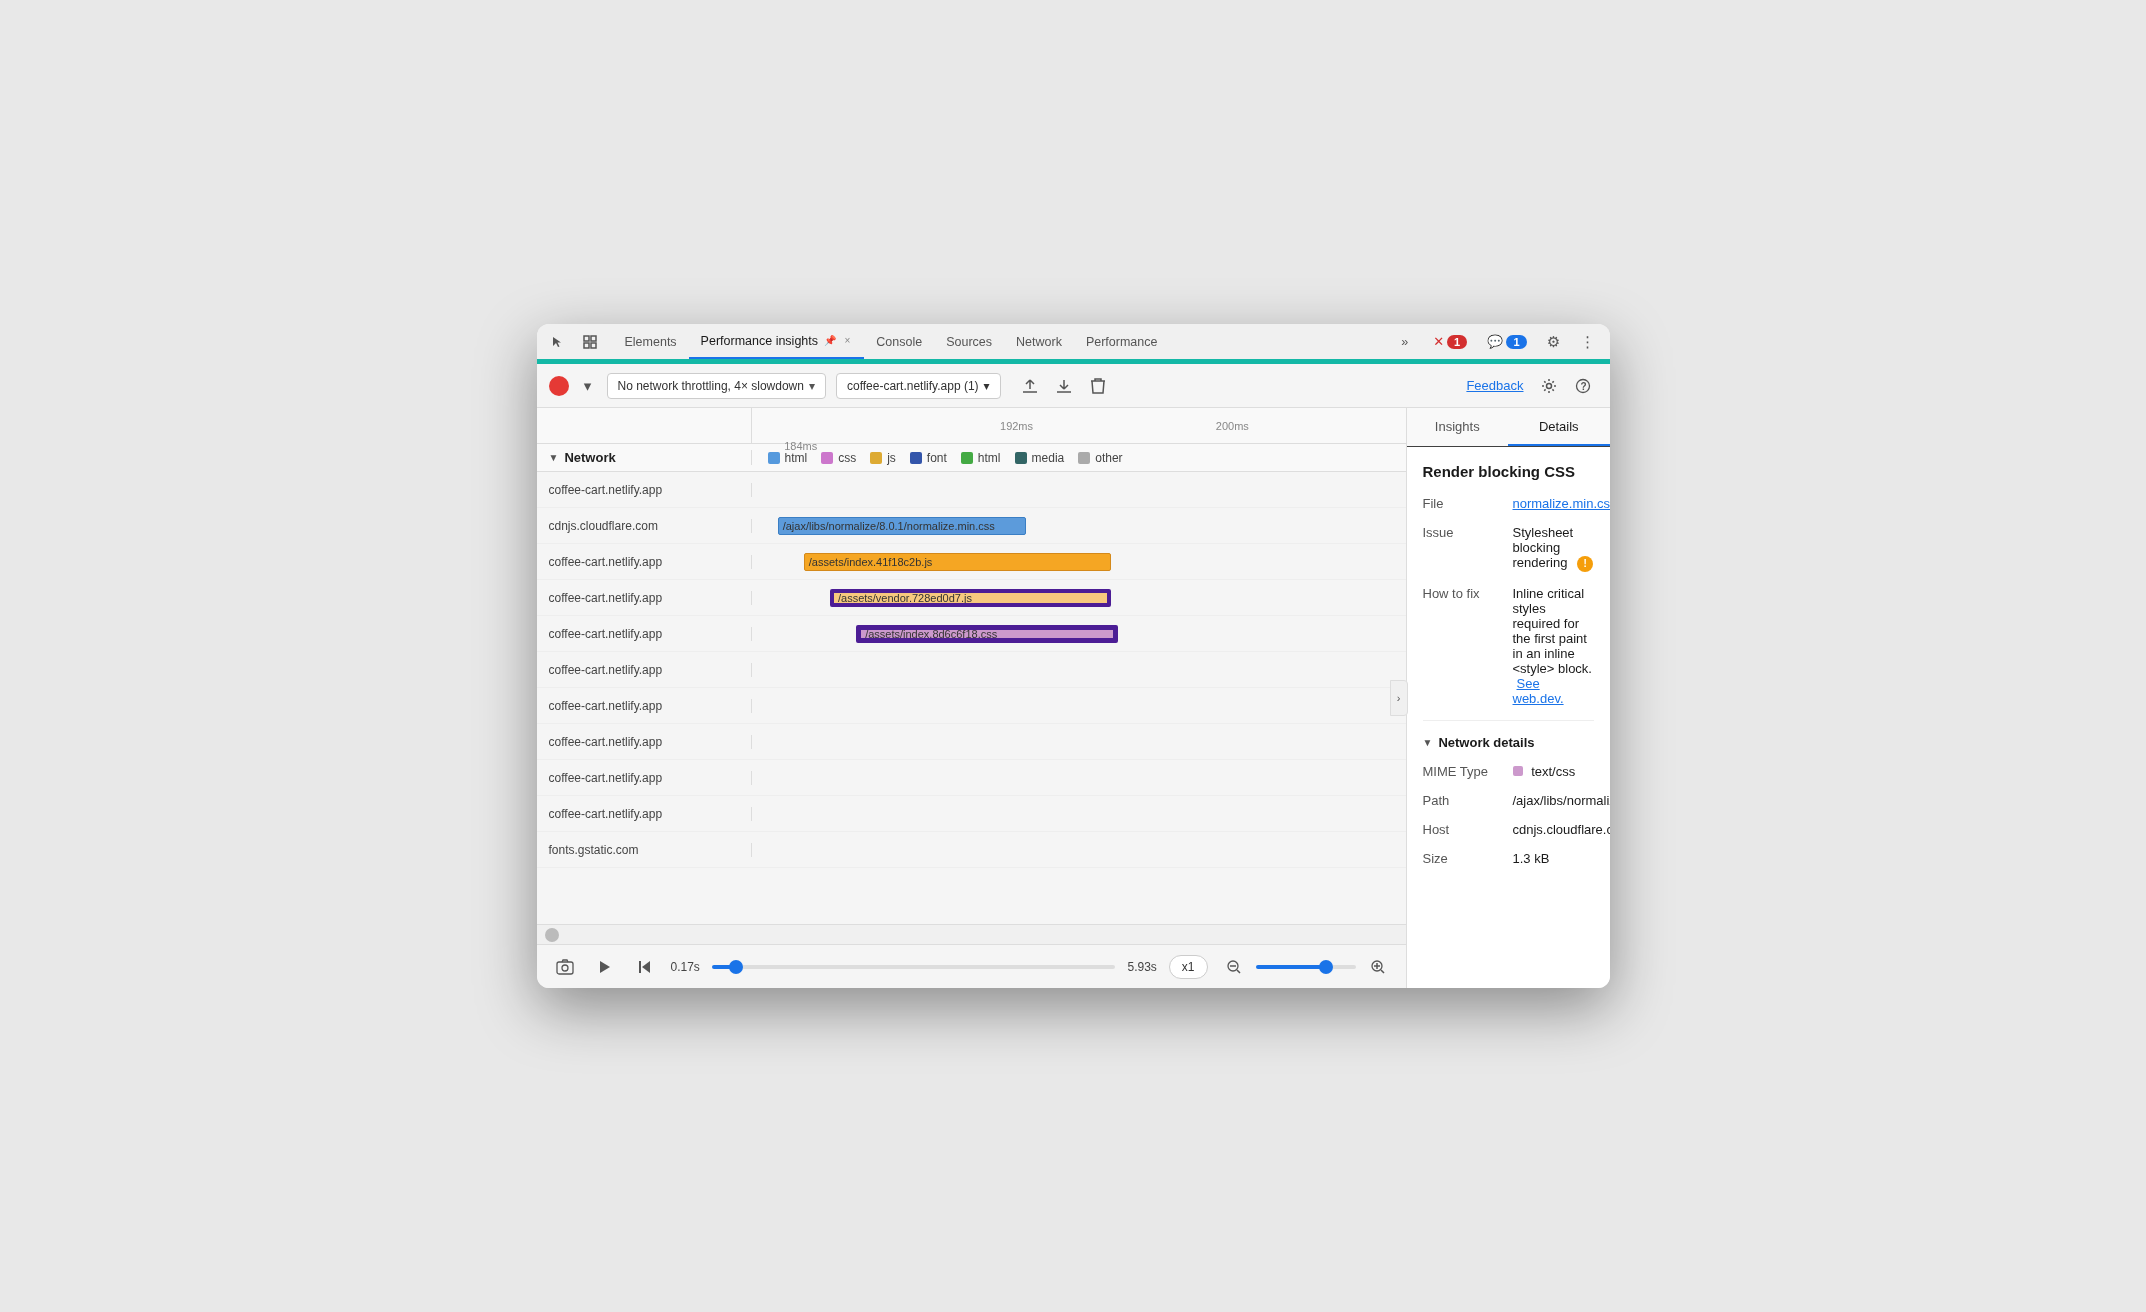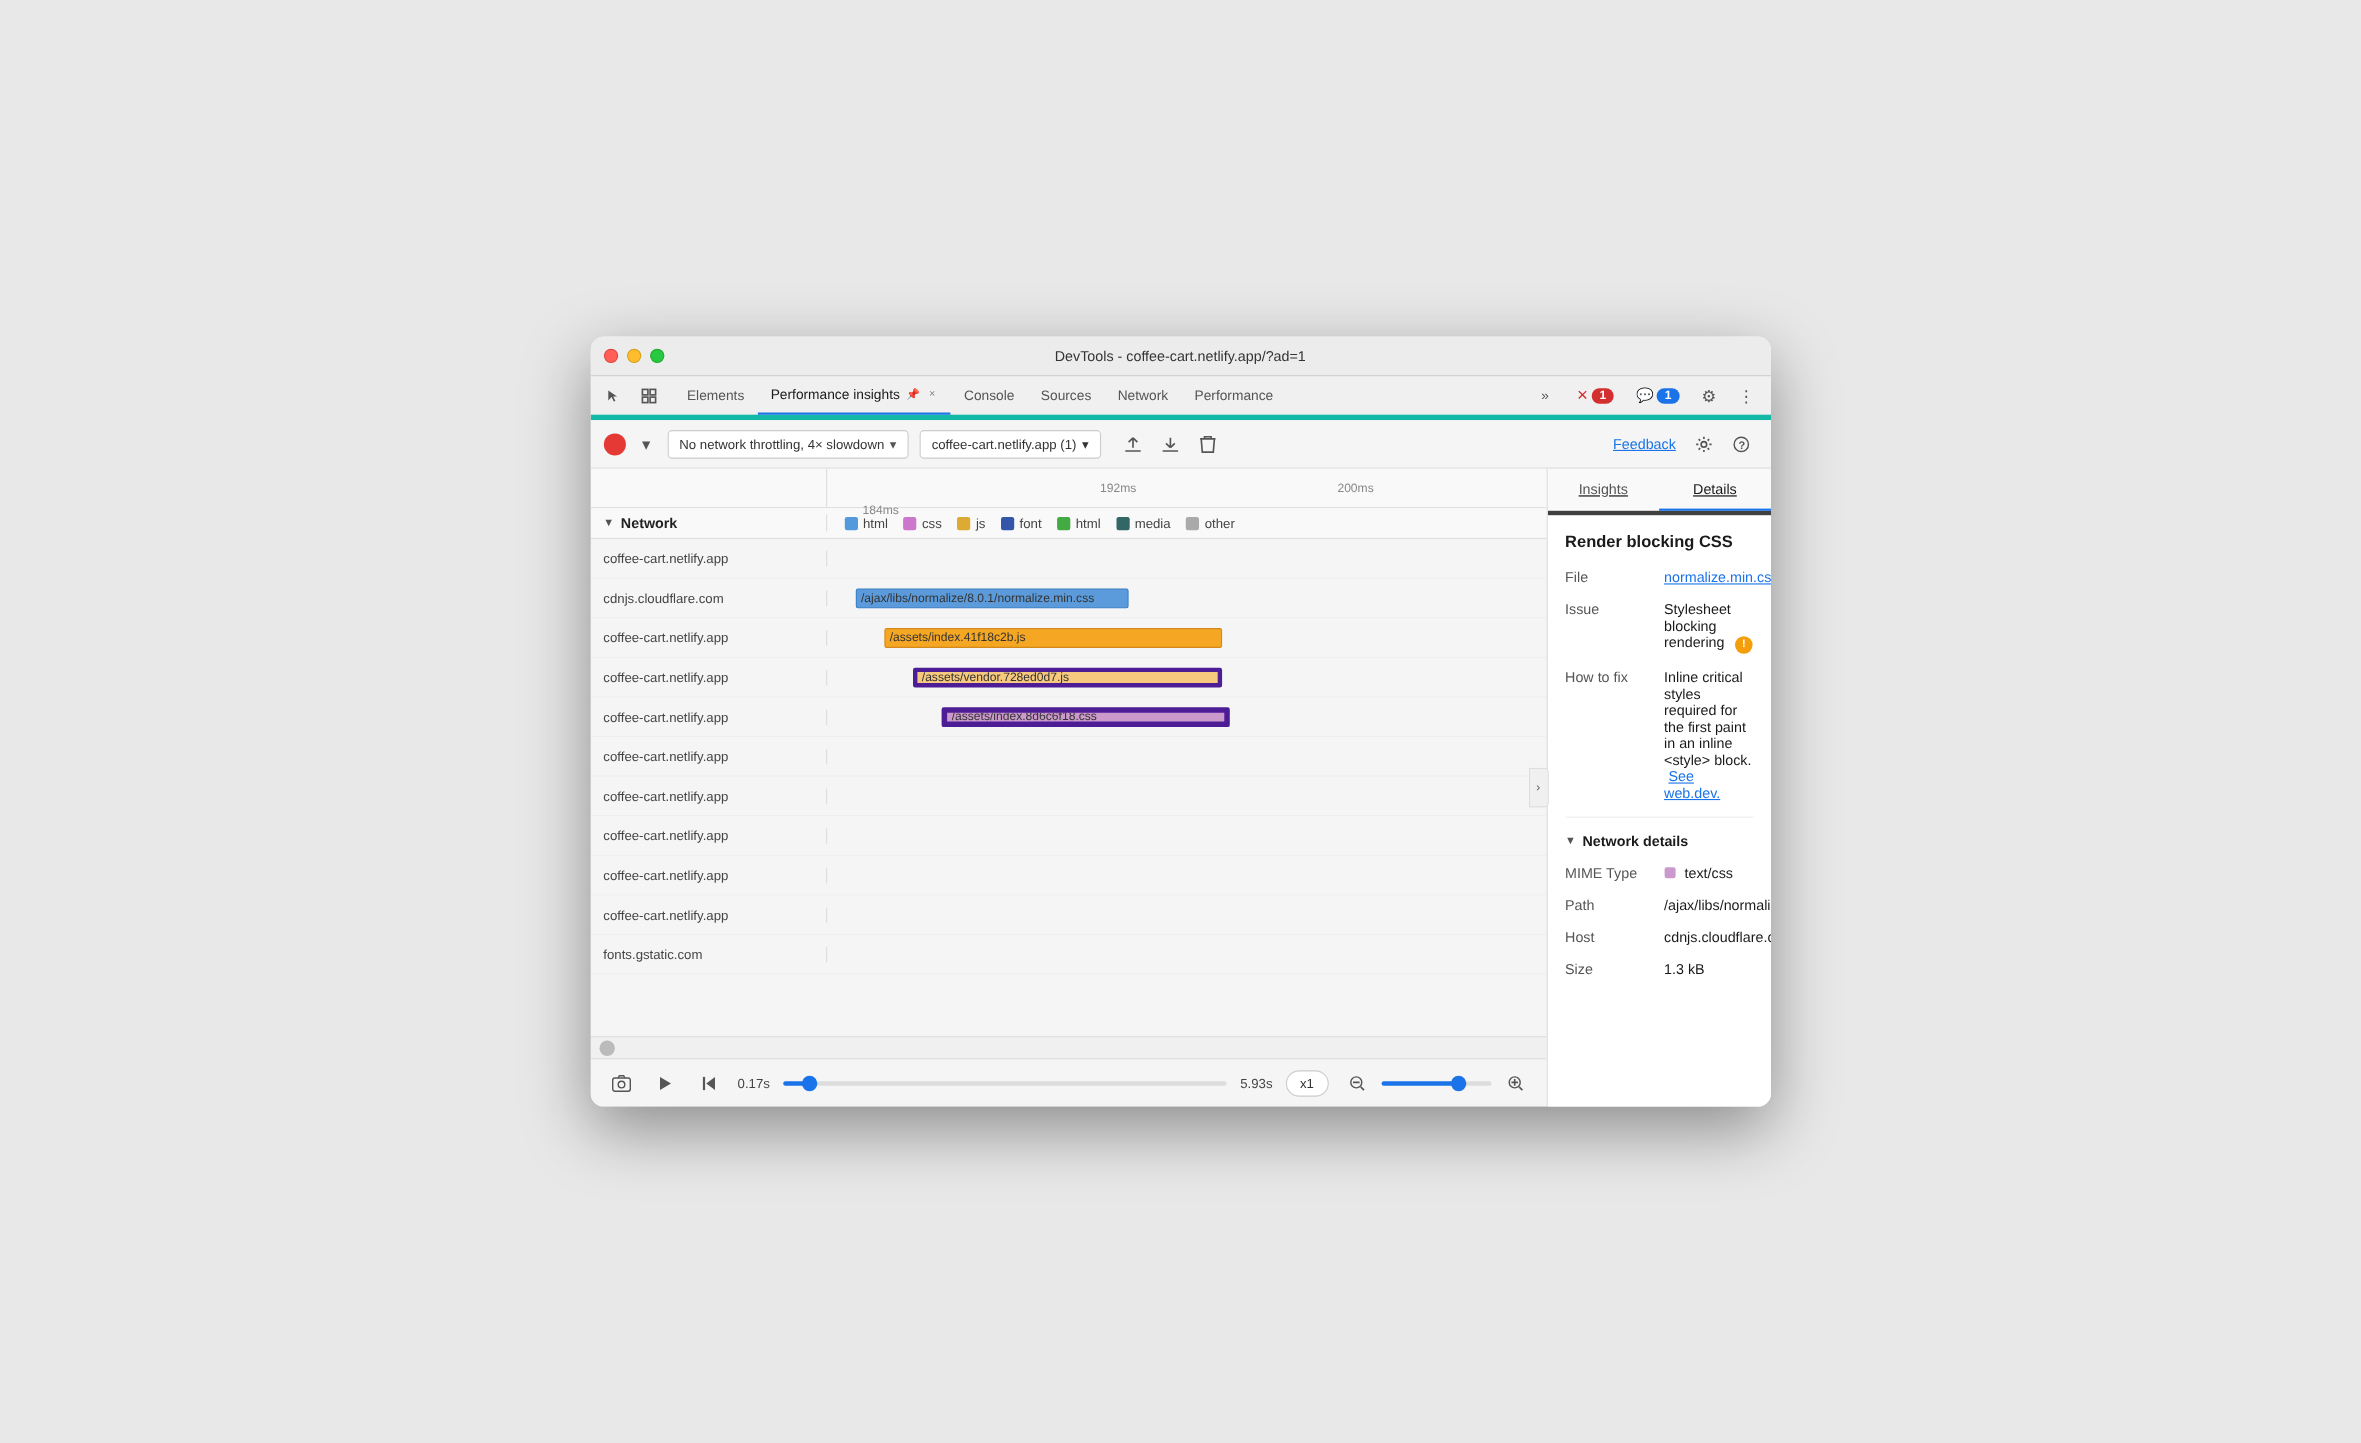--- a/index.html
+++ b/index.html
@@ -436,23 +436,22 @@
     
     .right-panel {
       flex: 1;
       display: flex;
       flex-direction: column;
       background: white;
       overflow-y: auto;
     }
     .right-tabs {
       display: flex;
-      border-bottom: 4px solid #404040;
+      border-bottom: 1px solid #404040;
       background: #f9f9f9;
-      text-decoration: underline;
     }
     .right-tab {
       flex: 1;
       display: flex;
       align-items: center;
       justify-content: center;
       height: 38px;
       font-size: 13px;
       color: #555;
       cursor: pointer;
@@ -552,28 +551,20 @@
       font-size: 11px;
       color: #555;
       z-index: 10;
     }
   </style>
 </head>
 <body>
 
 <div class="window">
 
-  <div class="title-bar">
-    <div class="traffic-lights">
-      <div class="traffic-light tl-red"></div>
-      <div class="traffic-light tl-yellow"></div>
-      <div class="traffic-light tl-green"></div>
-    </div>
-    <div class="title-bar-title">DevTools - coffee-cart.netlify.app/?ad=1</div>
-  </div>
 
   <div class="tab-bar">
     <div class="tab-bar-icons">
       <div class="tab-icon-btn">
         <svg width="14" height="14" viewBox="0 0 14 14" fill="none">
           <path d="M2 2L2 11L5 8L7 12L8.5 11.5L6.5 7.5L10 7.5Z" fill="#555"></path>
         </svg>
       </div>
       <div class="tab-icon-btn">
         <svg width="16" height="16" viewBox="0 0 16 16" fill="none">

